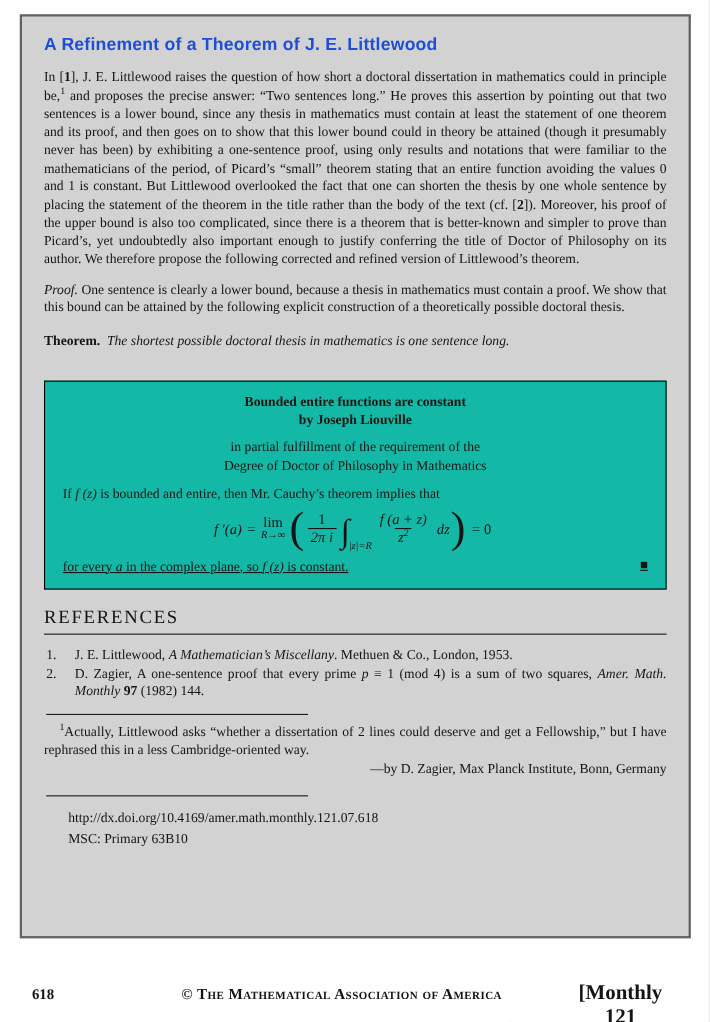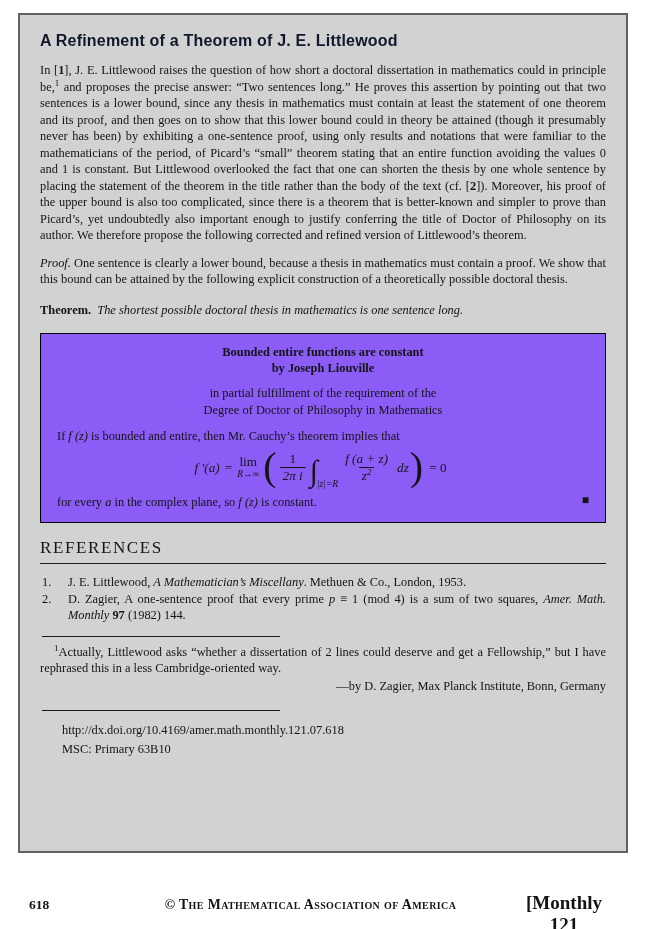--- a/index.html
+++ b/index.html
@@ -8,33 +8,33 @@
     width:645px; height:929px; background:#ffffff; position:relative;
     font-family:"Liberation Serif", serif; color:#141414;
   }
   .panel {
     position:absolute; left:18px; top:13px; width:610px; height:840px;
     background:#d2d2d2; border:2px solid #616161;
     padding:17px 20px 0 20px; overflow:hidden;
   }
   .title {
     font-family:"Liberation Sans", sans-serif; font-size:16px; font-weight:bold;
-    color:#0f172a; margin:0 0 12px 0; letter-spacing:0.2px;
+    color:#1d4ed8; margin:0 0 12px 0; letter-spacing:0.2px;
   }
   .body-text { font-size:12.4px; line-height:16.5px; text-align:justify; }
   p { margin:0; }
   .bold { font-weight:bold; }
   .italic { font-style:italic; }
   sup { font-size:9px; line-height:0; }
   .theorem-par { margin-top:14px; }
   .proof-par { margin-top:11px; }
 
   .thesis-box {
-    margin-top:15px; border:1.5px solid #000; padding:10px 16px 12px 16px;
-    background:#8b5cf6;
+    margin-top:28px; border:1.5px solid #000; padding:10px 16px 12px 16px;
+    background:#14b8a6;
   }
   .thesis-title { font-weight:bold; text-align:center; line-height:16px; }
   .submission { text-align:center; margin-top:9px; line-height:16.5px; }
   .thesis-if { margin-top:10px; text-align:left; }
 
   .formula {
     display:flex; align-items:center; justify-content:center;
     margin:4px 0 2px 0; font-size:13.2px; line-height:normal; text-align:left;
   }
   .math { font-style:italic; }
@@ -42,21 +42,21 @@
   .lim { display:inline-flex; flex-direction:column; align-items:center; line-height:12px; margin-right:3px; }
   .lim-under { font-size:9.5px; }
   .bigparen { display:inline-block; font-size:40px; font-weight:300; line-height:38px; margin:0 1px; transform:translateY(-1px); font-style:normal; }
   .frac { display:inline-flex; flex-direction:column; align-items:center; line-height:14px; margin:0 2px; }
   .frac .num { padding:0 3px 1px 3px; }
   .frac .den { border-top:1px solid #141414; padding:1px 3px 0 3px; }
   .int-wrap { display:inline-flex; align-items:flex-start; margin:0 2px; }
   .int { display:inline-block; font-size:30px; line-height:26px; font-style:normal; transform:translateY(3px); }
   .int-sub { display:inline-block; font-size:9.5px; transform:translateY(24px); margin-left:-1px; }
   .dz { margin-left:4px; }
-  .thesis-close { display:flex; justify-content:space-between; align-items:flex-start; margin-top:7px; }
+  .thesis-close { display:flex; justify-content:space-between; align-items:flex-start; margin-top:7px;text-decoration:underline; }
   .qed { font-size:12px; line-height:12px; }
 
   .refs-heading {
     margin-top:15px; font-size:17px; letter-spacing:1.6px;
     border-bottom:1.3px solid #1a1a1a; padding-bottom:5px;
   }
   .ref-row { display:flex; }
   .ref-row.first { margin-top:10px; }
   .ref-num { flex:none; width:28px; padding-left:2px; }
   .ref-body { flex:1; text-align:justify; }

